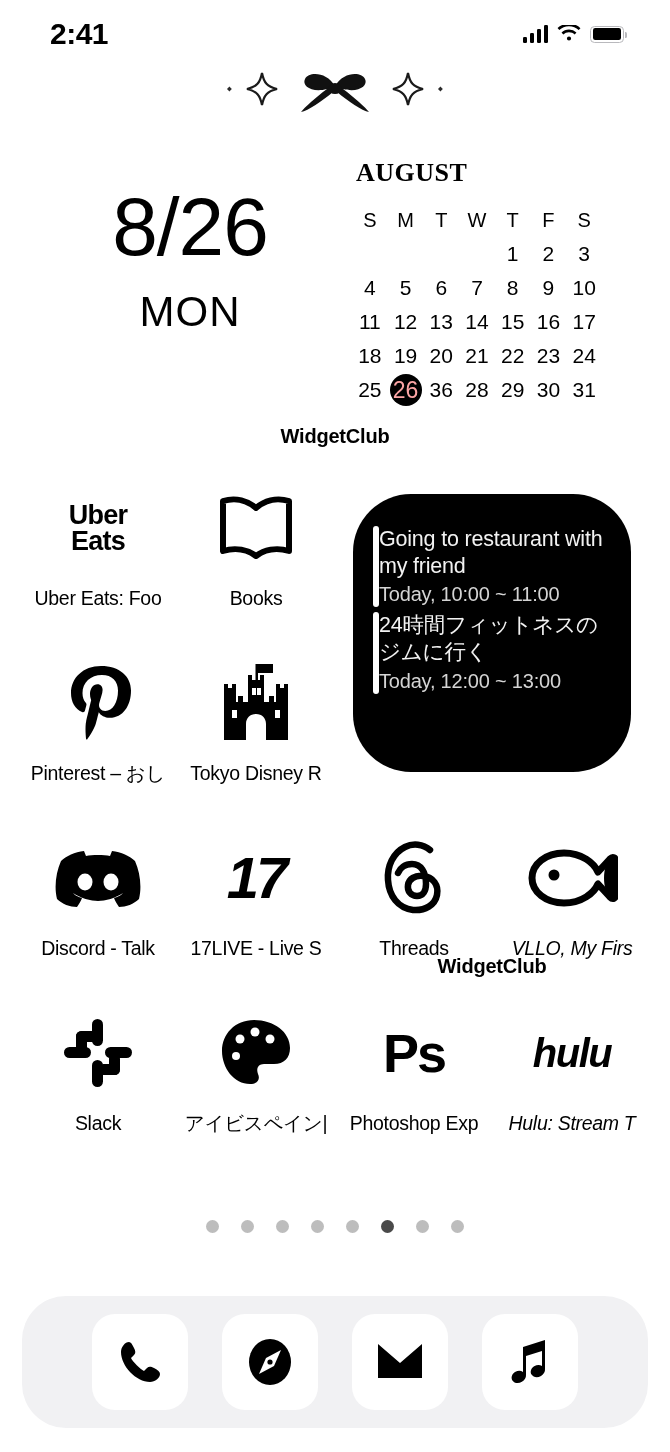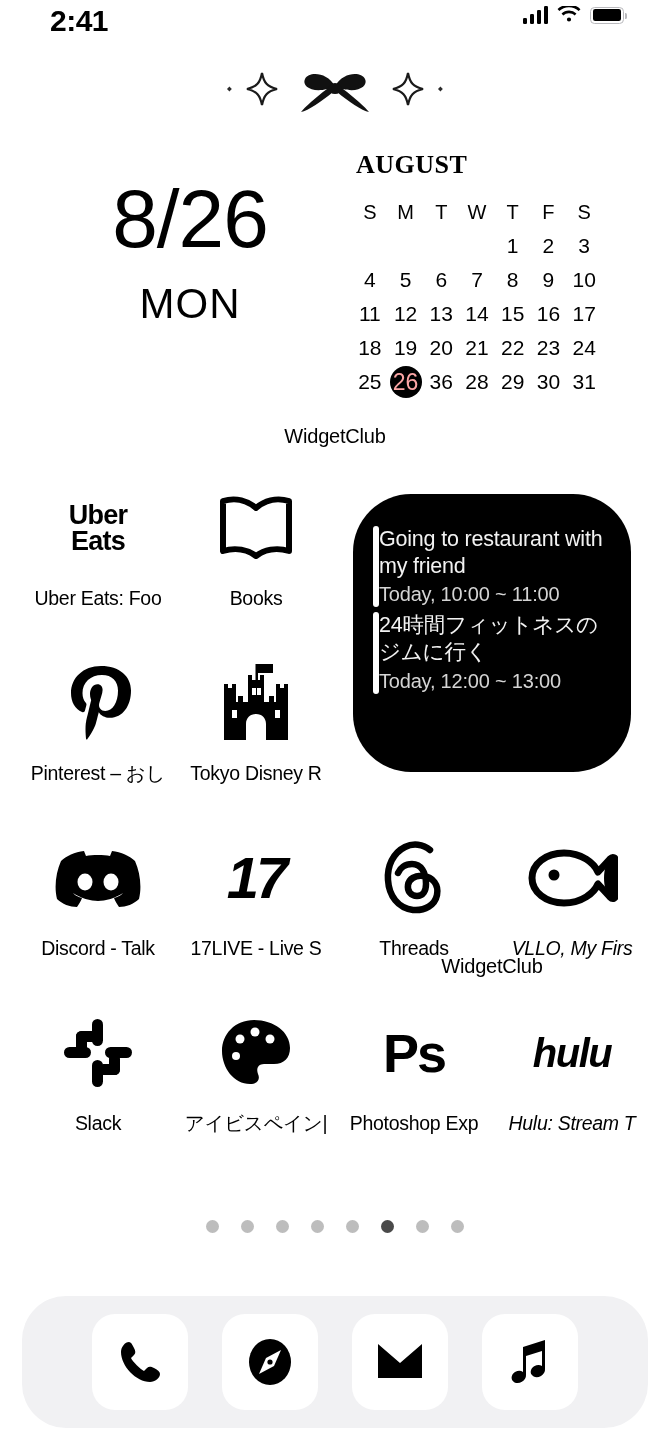--- a/index.html
+++ b/index.html
@@ -17,21 +17,21 @@
     -webkit-font-smoothing: antialiased;
   }
 
   
   .status-bar {
     position: absolute;
     top: 0; left: 0;
     width: 670px;
     height: 62px;
     display: flex;
-    align-items: flex-start;
+    align-items: center;
     justify-content: space-between;
     padding: 2px 46px 0 50px;
     box-sizing: border-box;
   }
   .status-time {
     font-size: 30px;
     font-weight: 700;
     letter-spacing: -0.5px;
     line-height: 1;
     margin-top: 4px;
@@ -92,21 +92,21 @@
     width: 670px;
     height: 62px;
     display: flex;
     align-items: center;
     justify-content: center;
   }
 
   
   .widget-row-top {
     position: absolute;
-    top: 140px;
+    top: 148px;
     left: 0;
     width: 670px;
     height: 300px;
   }
   .date-widget {
     position: absolute;
     left: 40px;
     top: 38px;
     width: 300px;
     text-align: center;
@@ -164,21 +164,21 @@
     width: 32px;
     height: 32px;
     border-radius: 50%;
     background: #000;
     color: #fca5a5;
     font-size: 23px;
   }
   .widget-label {
     text-align: center;
     font-size: 20px;
-    font-weight: 400;
+    font-weight: 700;
     letter-spacing: -0.2px;
   }
   .widget-label-top {
     position: absolute;
     top: 425px;
     left: 0;
     width: 670px;
   }
 
   

